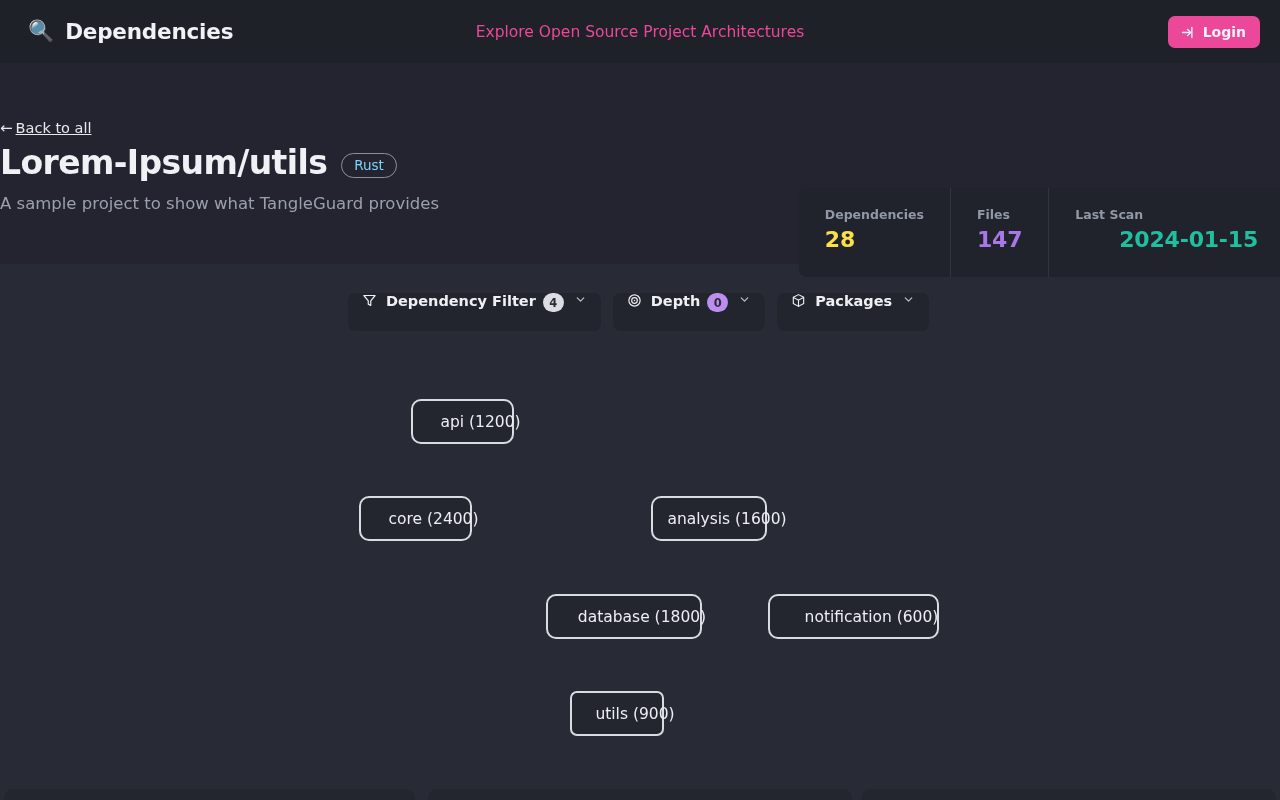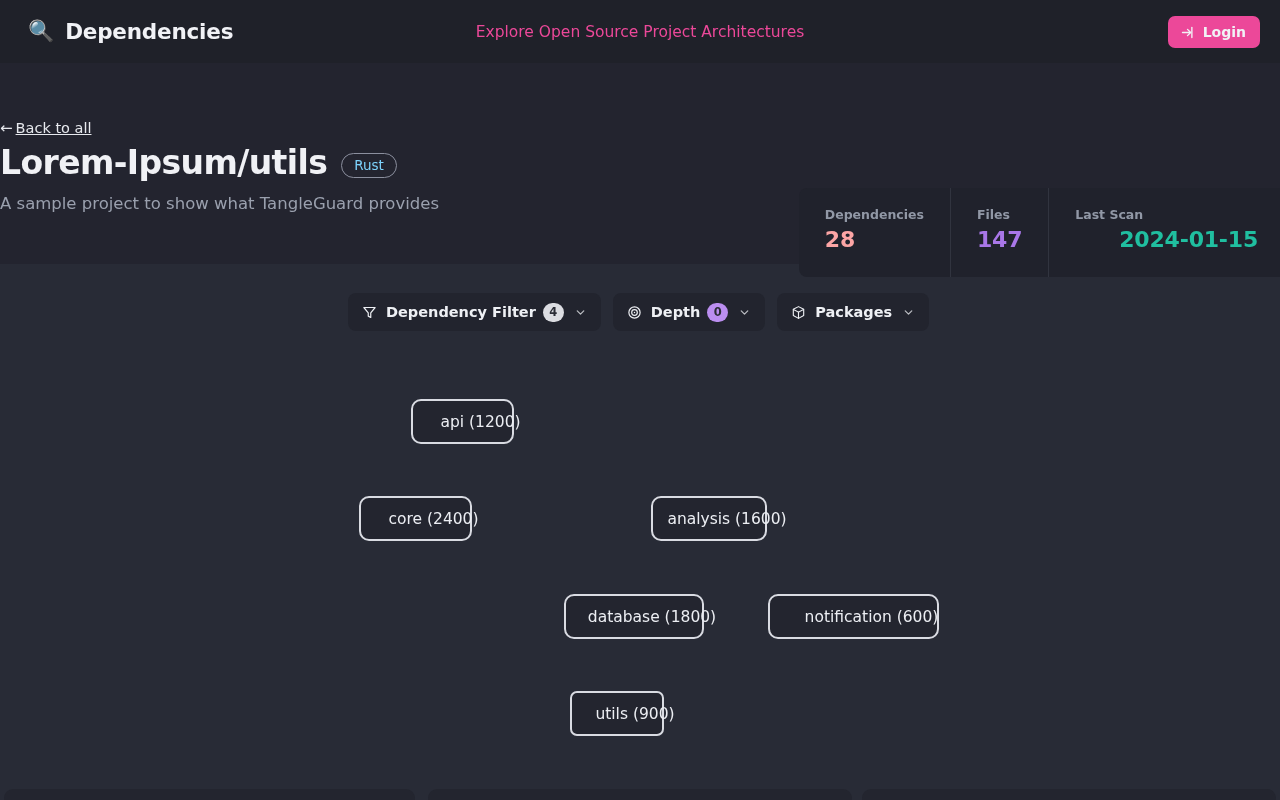--- a/index.html
+++ b/index.html
@@ -97,21 +97,21 @@
   }
   .stat-value { font-size: 22px; font-weight: bold; letter-spacing: -0.2px; }
 
   
   #toolbar {
     position: absolute; top: 293px; left: 348px;
     display: flex; gap: 12px;
   }
   .filter-button {
     height: 38px;
-    display: flex; align-items: center; gap: 9px;
+    display: flex; gap: 9px;
     padding: 0 14px;
     background: #22242e;
     border: none; border-radius: 8px;
     color: #eef0f4; font-size: 14.5px; font-weight: bold;
     font-family: inherit; cursor: pointer;
     white-space: nowrap;
   }
   .filter-button svg { display: block; flex: 0 0 auto; }
   .count-badge {
     min-width: 21px; height: 19px;
@@ -179,21 +179,21 @@
   <div id="title-row">
     <h1 id="project-title">Lorem-Ipsum/utils</h1>
     <span id="language-badge">Rust</span>
   </div>
 
   <div id="project-description">A sample project to show what TangleGuard provides</div>
 
   <div id="stats-panel">
       <div class="stat-cell">
         <div class="stat-label">Dependencies</div>
-        <div class="stat-value" style="color: #fca5a5;">28</div>
+        <div class="stat-value" style="color: #fde047;">28</div>
       </div>
       <div class="stat-cell">
         <div class="stat-label">Files</div>
         <div class="stat-value" style="color: rgb(169, 119, 232);">147</div>
       </div>
       <div class="stat-cell">
         <div class="stat-label">Last Scan</div>
         <div class="stat-value" style="color: rgb(32, 191, 160); margin-left: 44px;">2024-01-15</div>
       </div>
     </div>
@@ -265,21 +265,21 @@
     </svg>
 <div class="graph-node" style="left: 411px; top: 49px; width: 103px; height: 45px;">
       <span>api (1200)</span>
     </div>
     <div class="graph-node" style="left: 359px; top: 146px; width: 113px; height: 45px;">
       <span>core (2400)</span>
     </div>
     <div class="graph-node" style="left: 651px; top: 146px; width: 116px; height: 45px;">
       <span>analysis (1600)</span>
     </div>
-    <div class="graph-node" style="left: 546px; top: 244px; width: 140px; height: 45px; margin-left: 18px;">
+    <div class="graph-node" style="left: 546px; top: 244px; width: 156px; height: 45px;">
       <span>database (1800)</span>
     </div>
     <div class="graph-node" style="left: 768px; top: 244px; width: 171px; height: 45px;">
       <span>notification (600)</span>
     </div>
     <div class="graph-node" style="left: 570px; top: 341px; width: 94px; height: 45px; border-radius: 7px;">
       <span>utils (900)</span>
     </div>
   </div>
 

